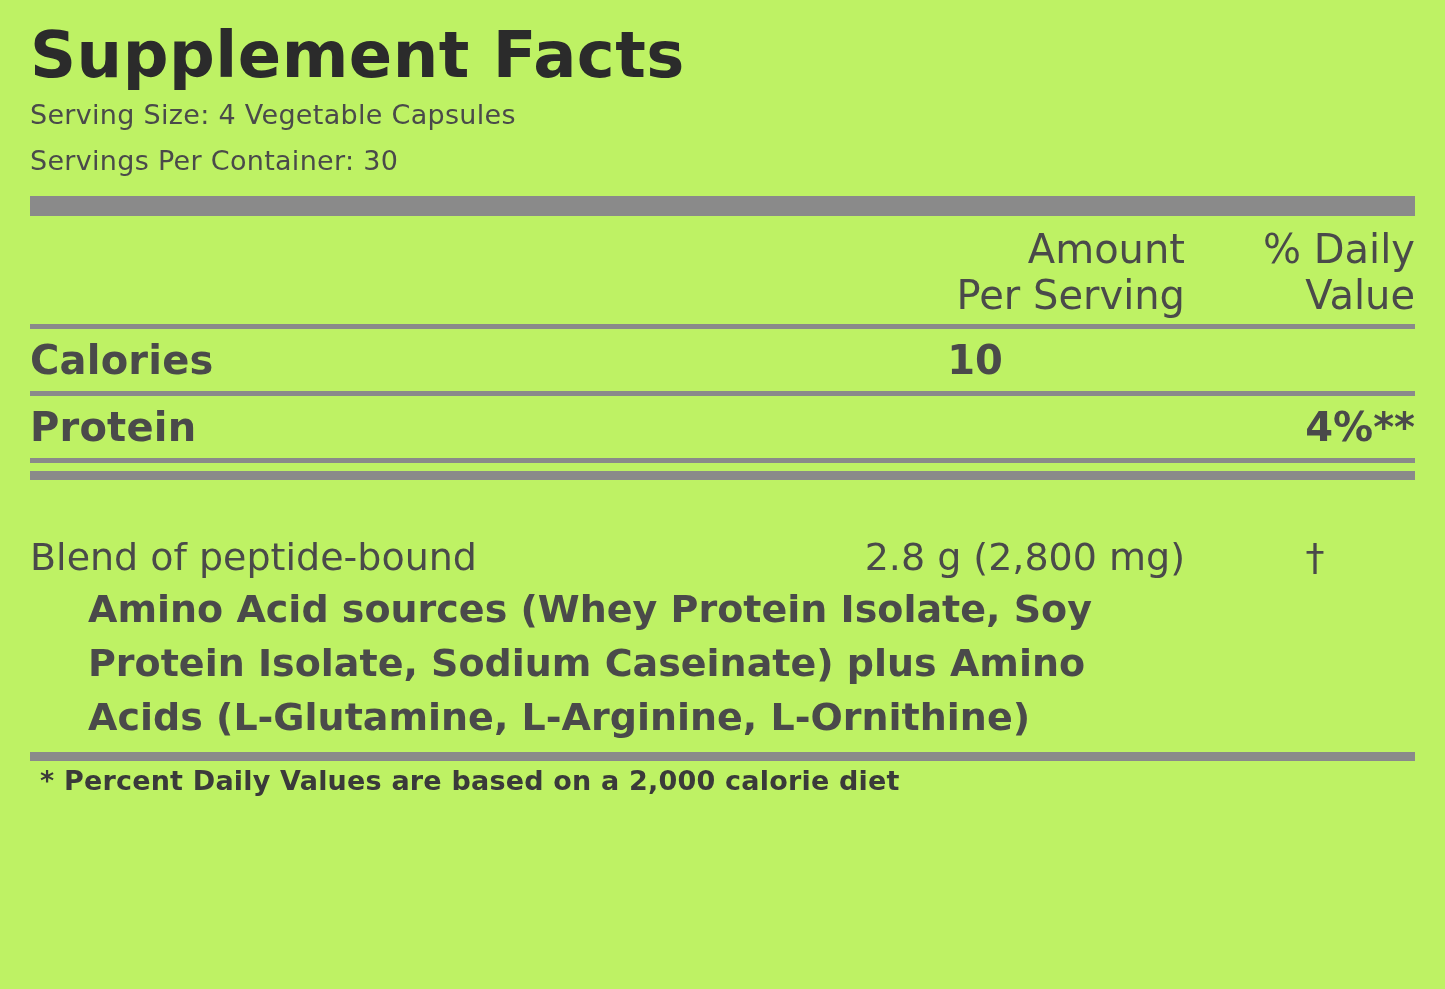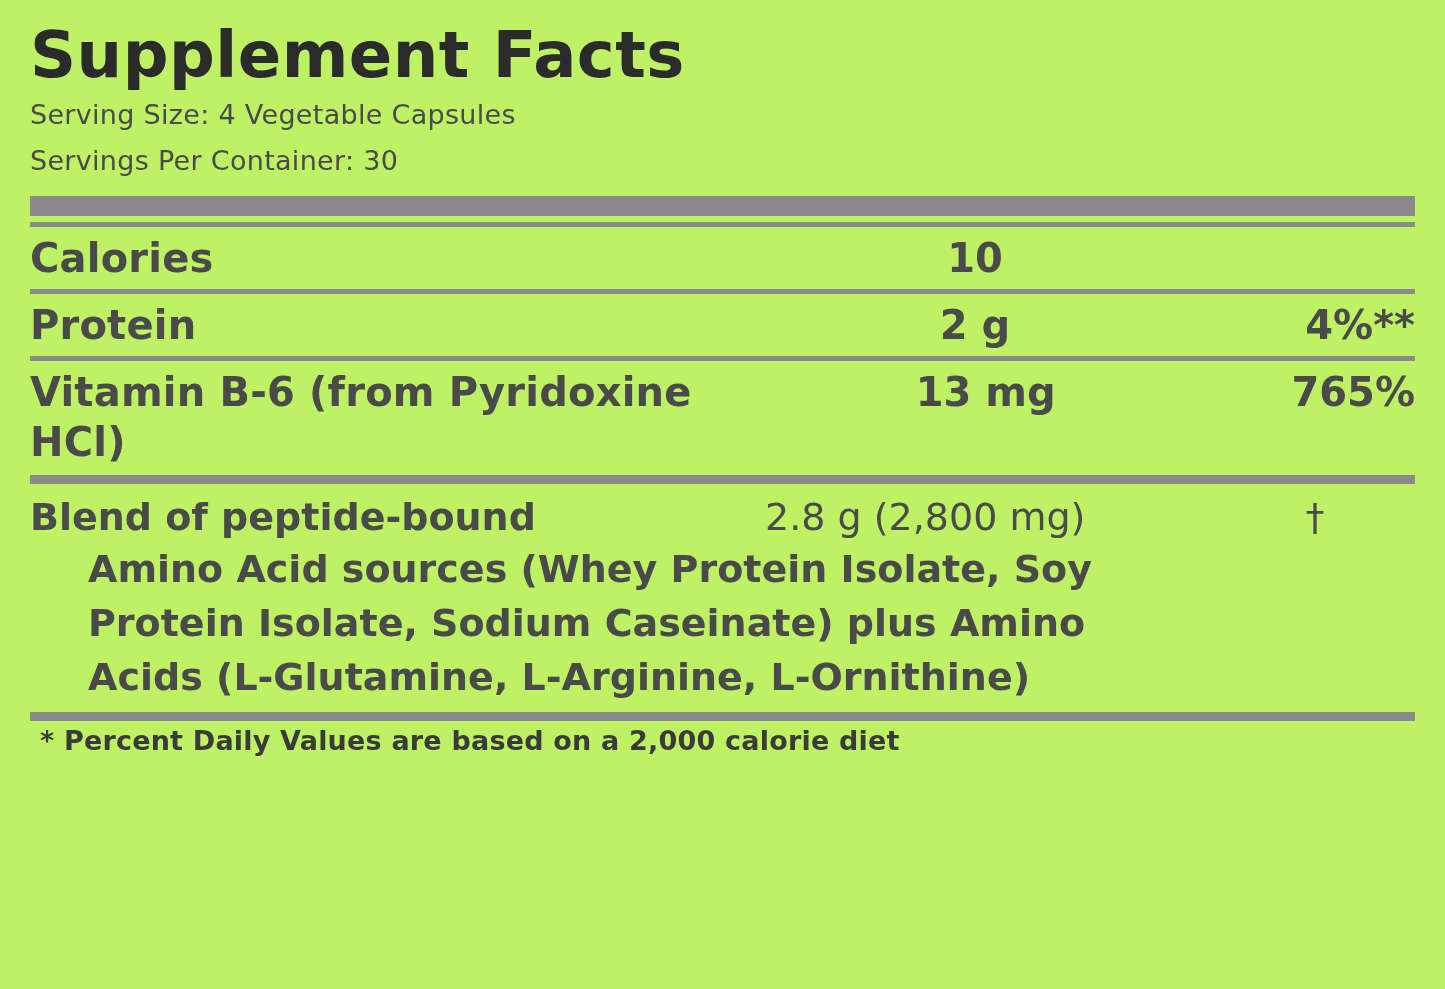--- a/index.html
+++ b/index.html
@@ -113,30 +113,31 @@
   }
   .blend-top {
     display: flex;
     align-items: baseline;
   }
   .blend-name {
     flex: 1 1 auto;
     color: #4a4a4a;
     font-size: 38px;
     line-height: 50px;
-    font-weight: 700;
+    font-weight: 400;
   }
   .blend-amount {
     width: 420px;
-    text-align: left;
+    text-align: right;
     color: #4a4a4a;
     font-size: 38px;
     line-height: 50px;
     font-weight: 500;
     white-space: nowrap;
+    margin-top: 44px;
   }
   .blend-dv {
     width: 200px;
     margin-left: 30px;
     text-align: center;
     color: #4a4a4a;
     font-size: 38px;
     line-height: 50px;
     font-weight: 500;
   }
@@ -164,42 +165,46 @@
 
 <div class="panel">
   <div class="inner">
 
     <div class="title">Supplement Facts</div>
     <div class="serving-line">Serving Size: 4 Vegetable Capsules</div>
     <div class="serving-line">Servings Per Container: 30</div>
 
     <div class="bar-thick"></div>
 
+    <div class="head-row">
+      <div class="head-col head-amount">
+        <div>Amount</div>
+        <div>Per Serving</div>
+      </div>
+      <div class="head-col head-dv">
+        <div>% Daily</div>
+        <div>Value</div>
+      </div>
+    </div>
 
     <div class="rule-thin"></div>
 
     <div class="row">
       <div class="cell-name">Calories</div>
       <div class="cell-amount">10</div>
       <div class="cell-dv"></div>
     </div>
     <div class="rule-thin"></div>
 
     <div class="row">
       <div class="cell-name">Protein</div>
-      <div class="cell-amount">2 g</div>
       <div class="cell-dv">4%**</div>
     </div>
     <div class="rule-thin"></div>
 
-    <div class="row">
-      <div class="cell-name">Vitamin B-6 (from Pyridoxine HCl)</div>
-      <div class="cell-amount">13 mg</div>
-      <div class="cell-dv">765%</div>
-    </div>
 
     <div class="bar-medium"></div>
 
     <div class="blend">
       <div class="blend-top">
         <div class="blend-name">Blend of peptide-bound</div>
         <div class="blend-amount">2.8 g (2,800 mg)</div>
         <div class="blend-dv">†</div>
       </div>
       <div class="blend-desc">Amino Acid sources (Whey Protein Isolate, Soy Protein Isolate, Sodium Caseinate) plus Amino Acids (L-Glutamine, L-Arginine, L-Ornithine)</div>

